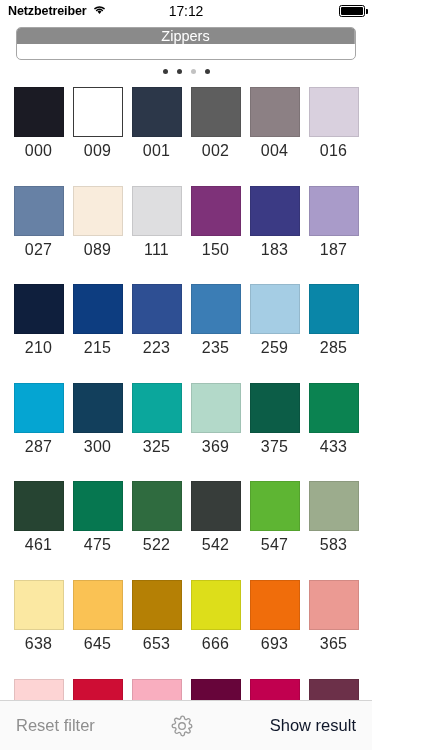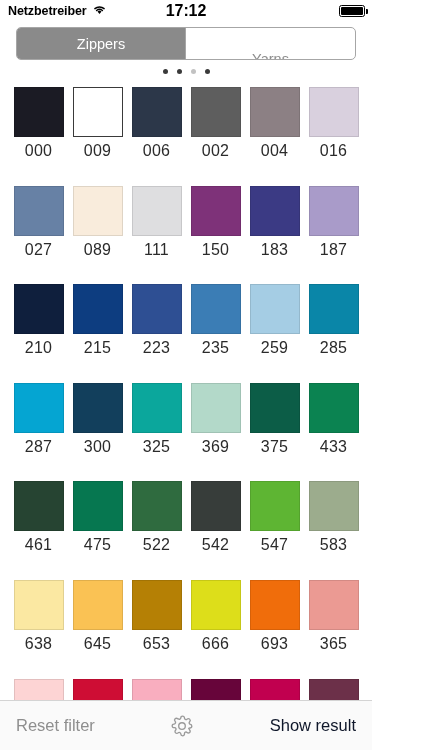--- a/index.html
+++ b/index.html
@@ -13,21 +13,21 @@
 
   
   .statusbar {
     height:22px; flex:0 0 22px;
     display:flex; align-items:center;
     padding:0 7px 0 8px;
     font-size:12.5px; font-weight:bold; color:#000;
     letter-spacing:-0.1px;
   }
   .sb-left { display:flex; align-items:center; gap:5px; }
-  .sb-center { position:absolute; left:0; right:0; text-align:center; font-size:16px; font-weight:bold; pointer-events:none; }
+  .sb-center { position:absolute; left:0; right:0; text-align:center; font-size:14px; font-weight:normal; pointer-events:none; }
   .sb-right { margin-left:auto; display:flex; align-items:center; }
   .wifi { display:block; }
   .battery { position:relative; width:26px; height:11.5px; border:1.3px solid #000; border-radius:2.5px; padding:1px; }
   .battery::after {
     content:""; position:absolute; right:-3.6px; top:3.2px;
     width:2px; height:4.4px; background:#000; border-radius:0 1px 1px 0;
   }
   .battery i { display:block; height:100%; background:#000; border-radius:1px; }
 
   
@@ -108,21 +108,21 @@
     </div>
     <div class="sb-center">17:12</div>
     <div class="sb-right">
       <span class="battery">
           <i></i>
         </span>
     </div>
   </div>
 
   <div class="seg-wrap">
-    <div class="segmented" style="border-color: rgb(166, 166, 166);">
+    <div class="segmented" style="border-color: rgb(166, 166, 166); flex-direction: column;">
       <div class="seg active" style="background: rgb(138, 138, 138); color: rgb(255, 255, 255);">Zippers</div>
       <div class="seg" style="color: rgb(141, 141, 141);">Yarns</div>
     </div>
   </div>
 
   <div class="dots">
     <span class="dot" style="background: rgb(58, 58, 58);"></span>
     <span class="dot" style="background: rgb(58, 58, 58);"></span>
     <span class="dot dim" style="background: rgb(194, 194, 194);"></span>
     <span class="dot" style="background: rgb(58, 58, 58);"></span>
@@ -133,21 +133,21 @@
         <div class="cell">
           <div class="chip" style="background: rgb(27, 27, 36);"></div>
           <div class="chip-label">000</div>
         </div>
         <div class="cell">
           <div class="chip outlined" style="background: rgb(255, 255, 255);"></div>
           <div class="chip-label">009</div>
         </div>
         <div class="cell">
           <div class="chip" style="background: rgb(44, 55, 73);"></div>
-          <div class="chip-label">006</div>
+          <div class="chip-label">001</div>
         </div>
         <div class="cell">
           <div class="chip" style="background: rgb(94, 94, 94);"></div>
           <div class="chip-label">002</div>
         </div>
         <div class="cell">
           <div class="chip" style="background: rgb(140, 128, 132);"></div>
           <div class="chip-label">004</div>
         </div>
         <div class="cell">

